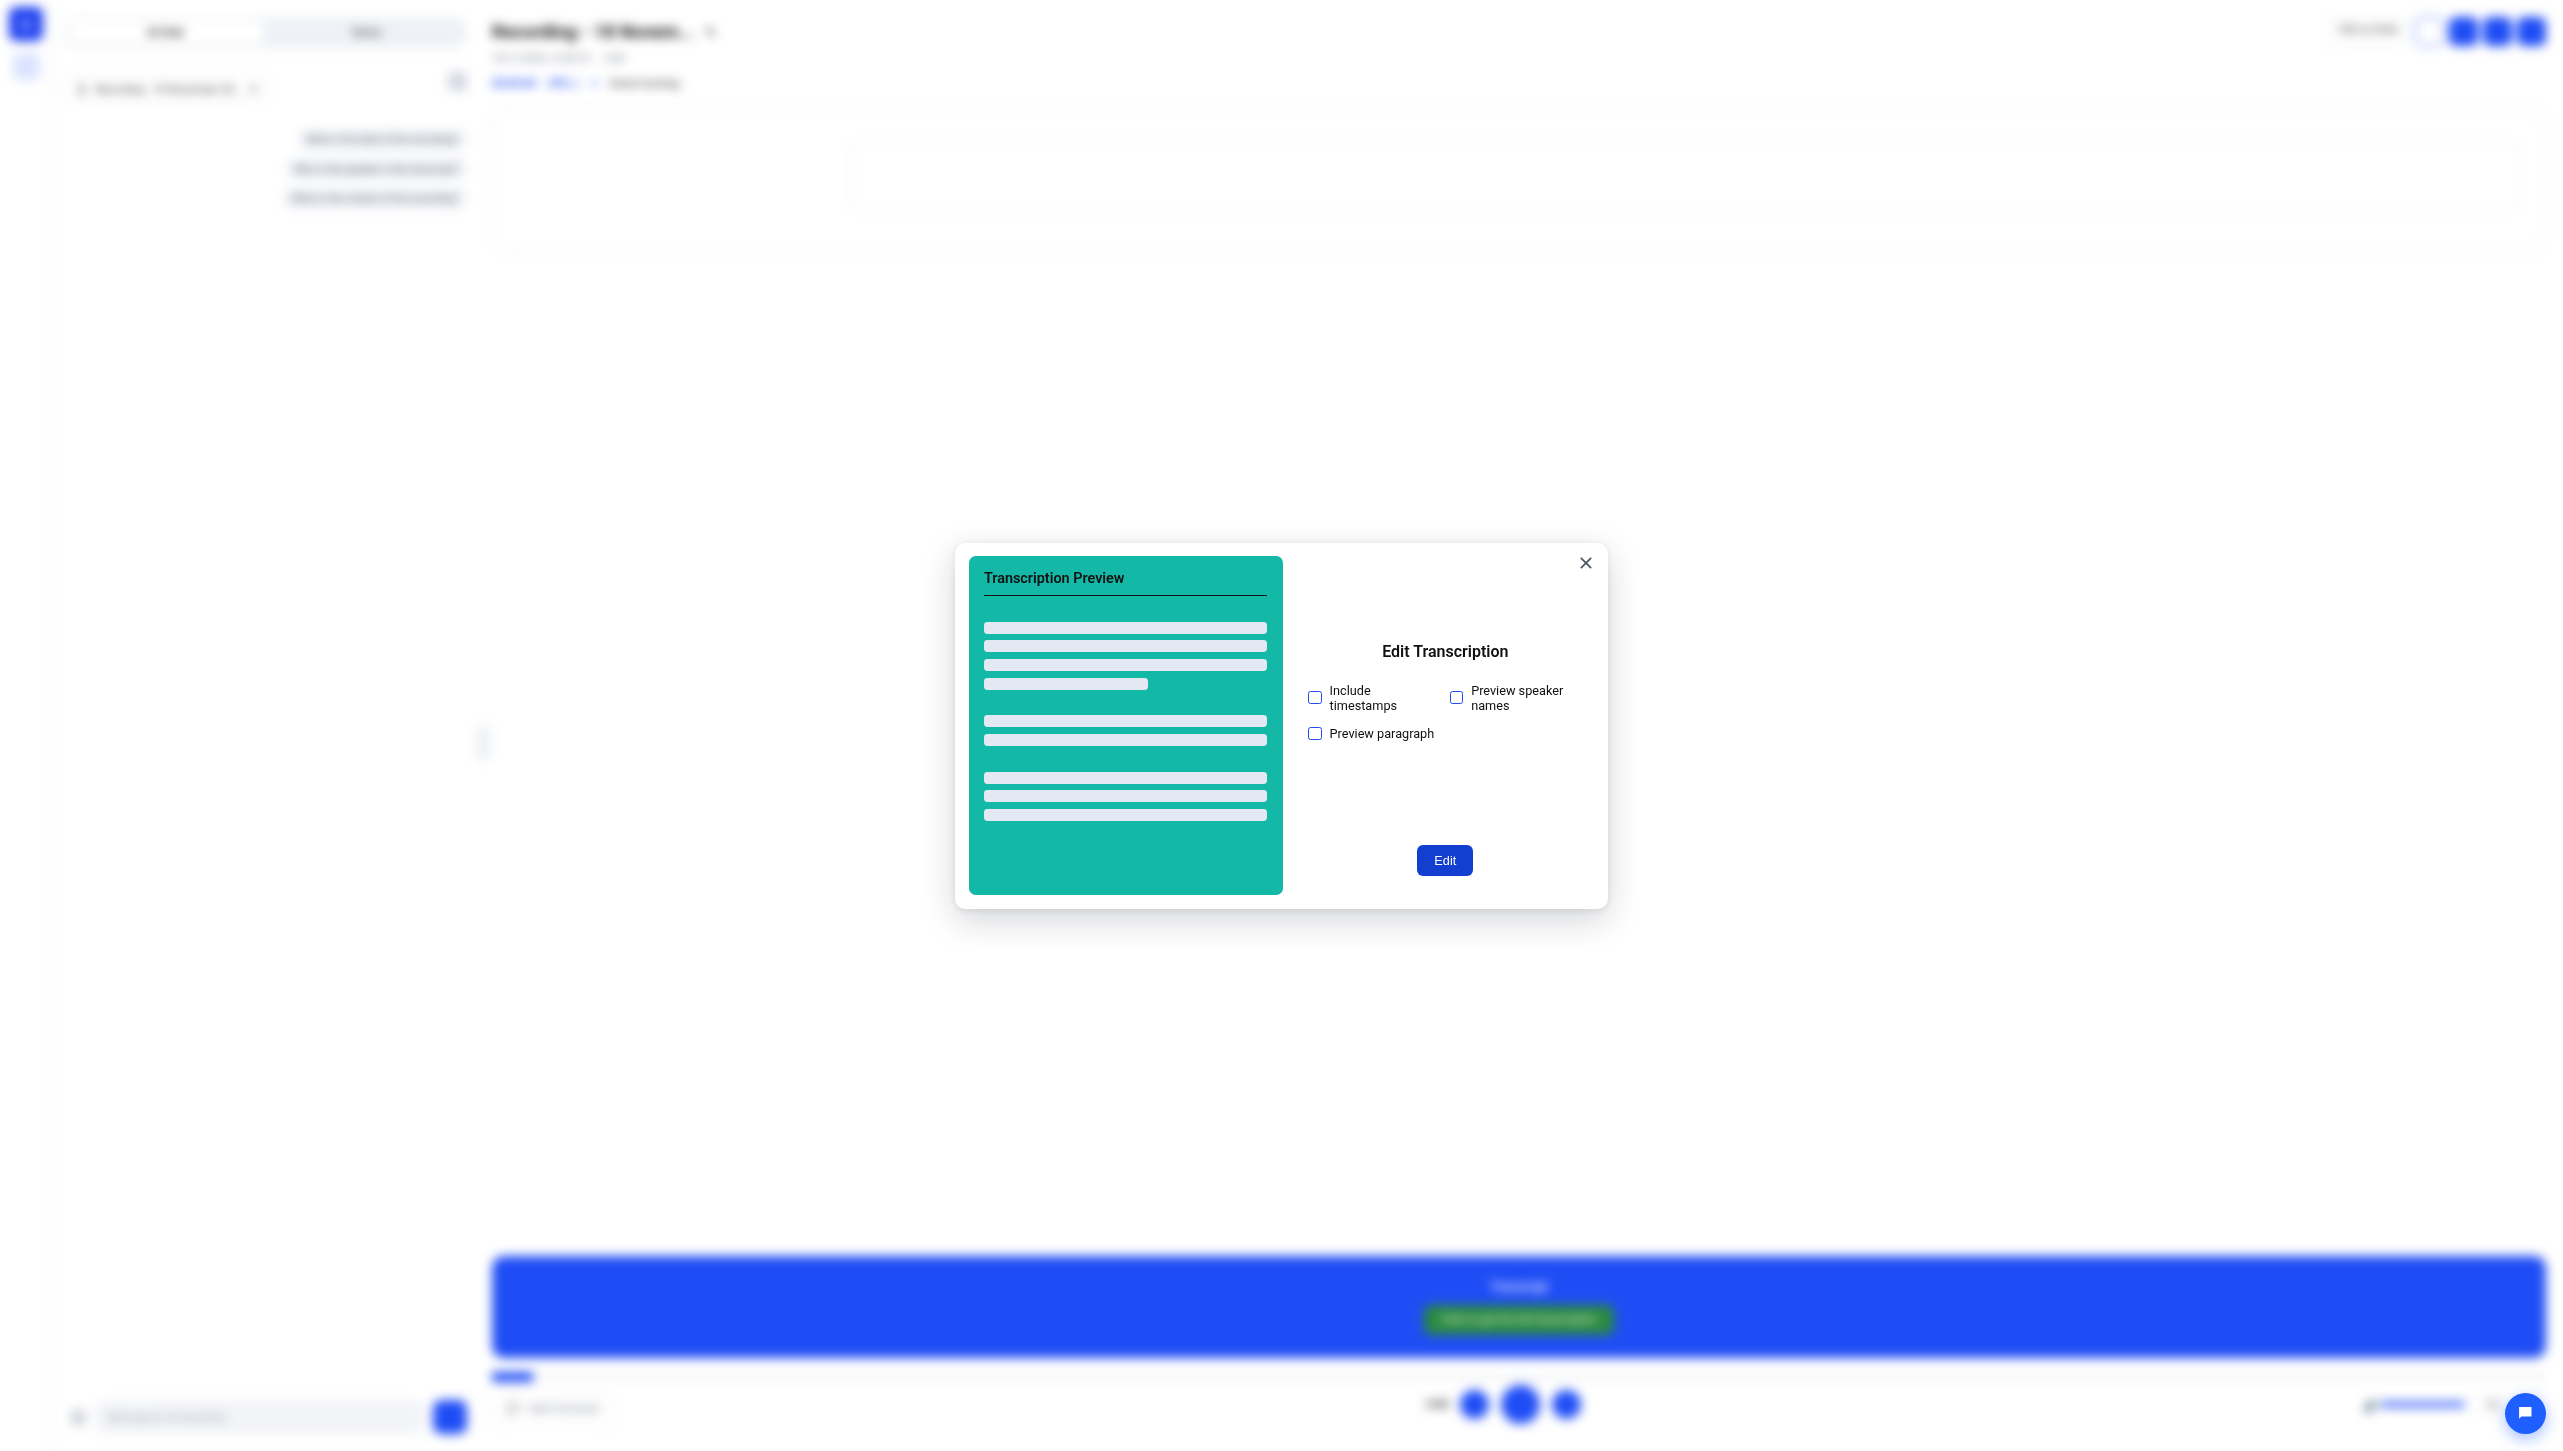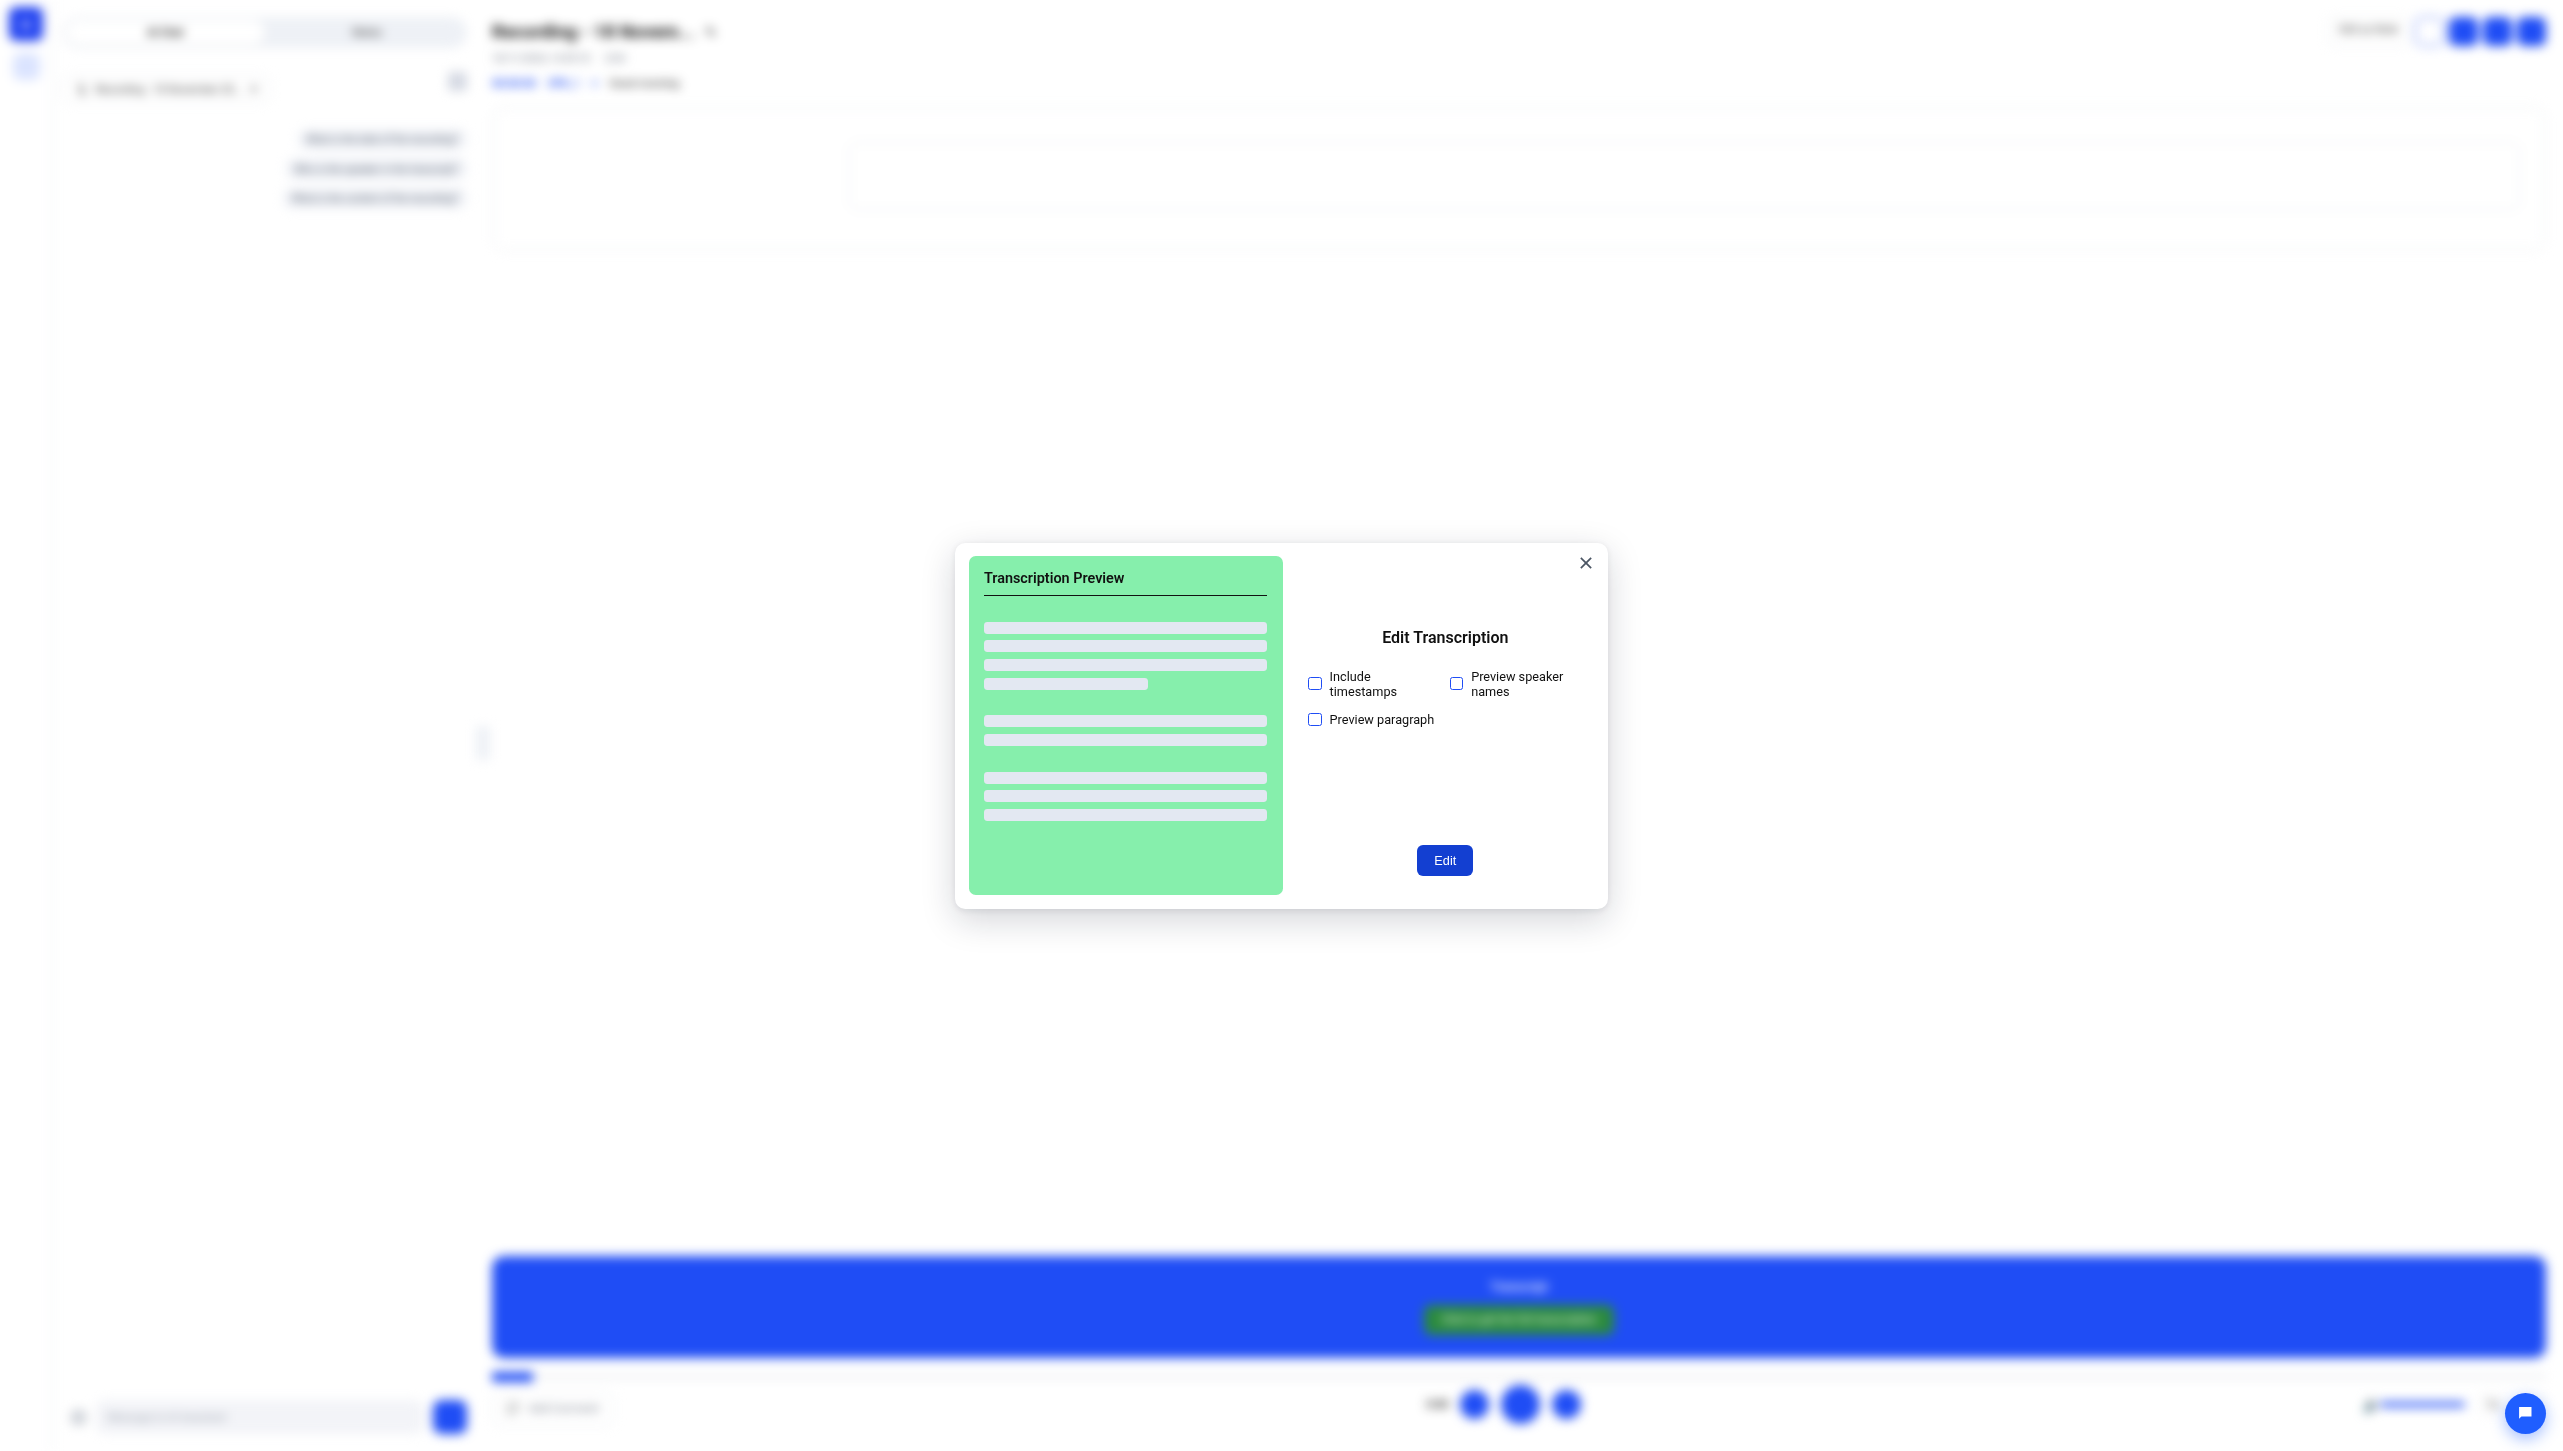--- a/index.html
+++ b/index.html
@@ -63,28 +63,28 @@
 
 .fab { position:absolute; right:17px; bottom:17px; width:41px; height:41px; background:#1f5eff; border-radius:50%; box-shadow:0 5.1px 15.3px rgba(31,94,255,0.4); display:flex; align-items:center; justify-content:center; z-index:60; }
 .fab svg { width:18.6px; height:18.6px; fill:#fff; }
 
 
 .overlay { position:absolute; inset:0; display:flex; align-items:center; justify-content:center; z-index:50; }
 .modal { width: 653px; height: 366px; background:#fff; border-radius:10.2px; box-shadow: 0 10.2px 34px rgba(15, 23, 42, 0.18), 0 1.7px 6.8px rgba(15,23,42,0.08); display:flex; position:relative; }
 .modal .close { position:absolute; top:12px; right:13.6px; width:17px; height:17px; cursor:pointer; display:flex; align-items:center; justify-content:center; color:#4b5563; }
 .modal .close svg { width:12px; height:12px; stroke:#4b5563; stroke-width:2; }
 
-.preview { width: 314px; margin:13.6px 0 13.6px 13.6px; background:#86efac; border-radius:6.8px; padding:13.6px 15.3px; display:flex; flex-direction:column; }
+.preview { width: 314px; margin:13.6px 0 13.6px 13.6px; background:#14b8a6; border-radius:6.8px; padding:13.6px 15.3px; display:flex; flex-direction:column; }
 .preview h3 { font-size:14.4px; font-weight:600; color:#111; padding-bottom:8.5px; border-bottom:1.3px solid #111; margin-bottom:25.4px; }
 .skel-group { margin-bottom:25.4px; }
 .skel { height:12px; background:#e3e8f2; border-radius:3.4px; margin-bottom:6.8px; }
 .skel:last-child{ margin-bottom:0;}
 
 .right { flex:1; padding: 34px 25.4px 17px 25.4px; display:flex; flex-direction:column; }
-.right h2 { font-size:16px; font-weight:600; color:#111; text-align:center; margin-top:51px; }
+.right h2 { font-size:16px; font-weight:600; color:#111; text-align:center; margin-top:65px; }
 .checks { margin-top:22px; display:grid; grid-template-columns: 1fr 1fr; row-gap:13.6px; column-gap:8.5px; }
 .chk { display:flex; align-items:center; gap:8px; cursor:pointer; }
 .chk .box { width:13.6px; height:13.6px; border:1.3px solid #1f4df5; border-radius:2.5px; flex-shrink:0; }
 .chk span { font-size:12.7px; color:#111; }
 .edit-btn { margin:auto auto 15.3px auto; background:#133fd1; color:#fff; border:none; padding:8.5px 17px; border-radius:6px; font-size:12.7px; font-weight:500; cursor:pointer; }
 </style>
 </head>
 <body>
 
 <div class="bg-layer">

